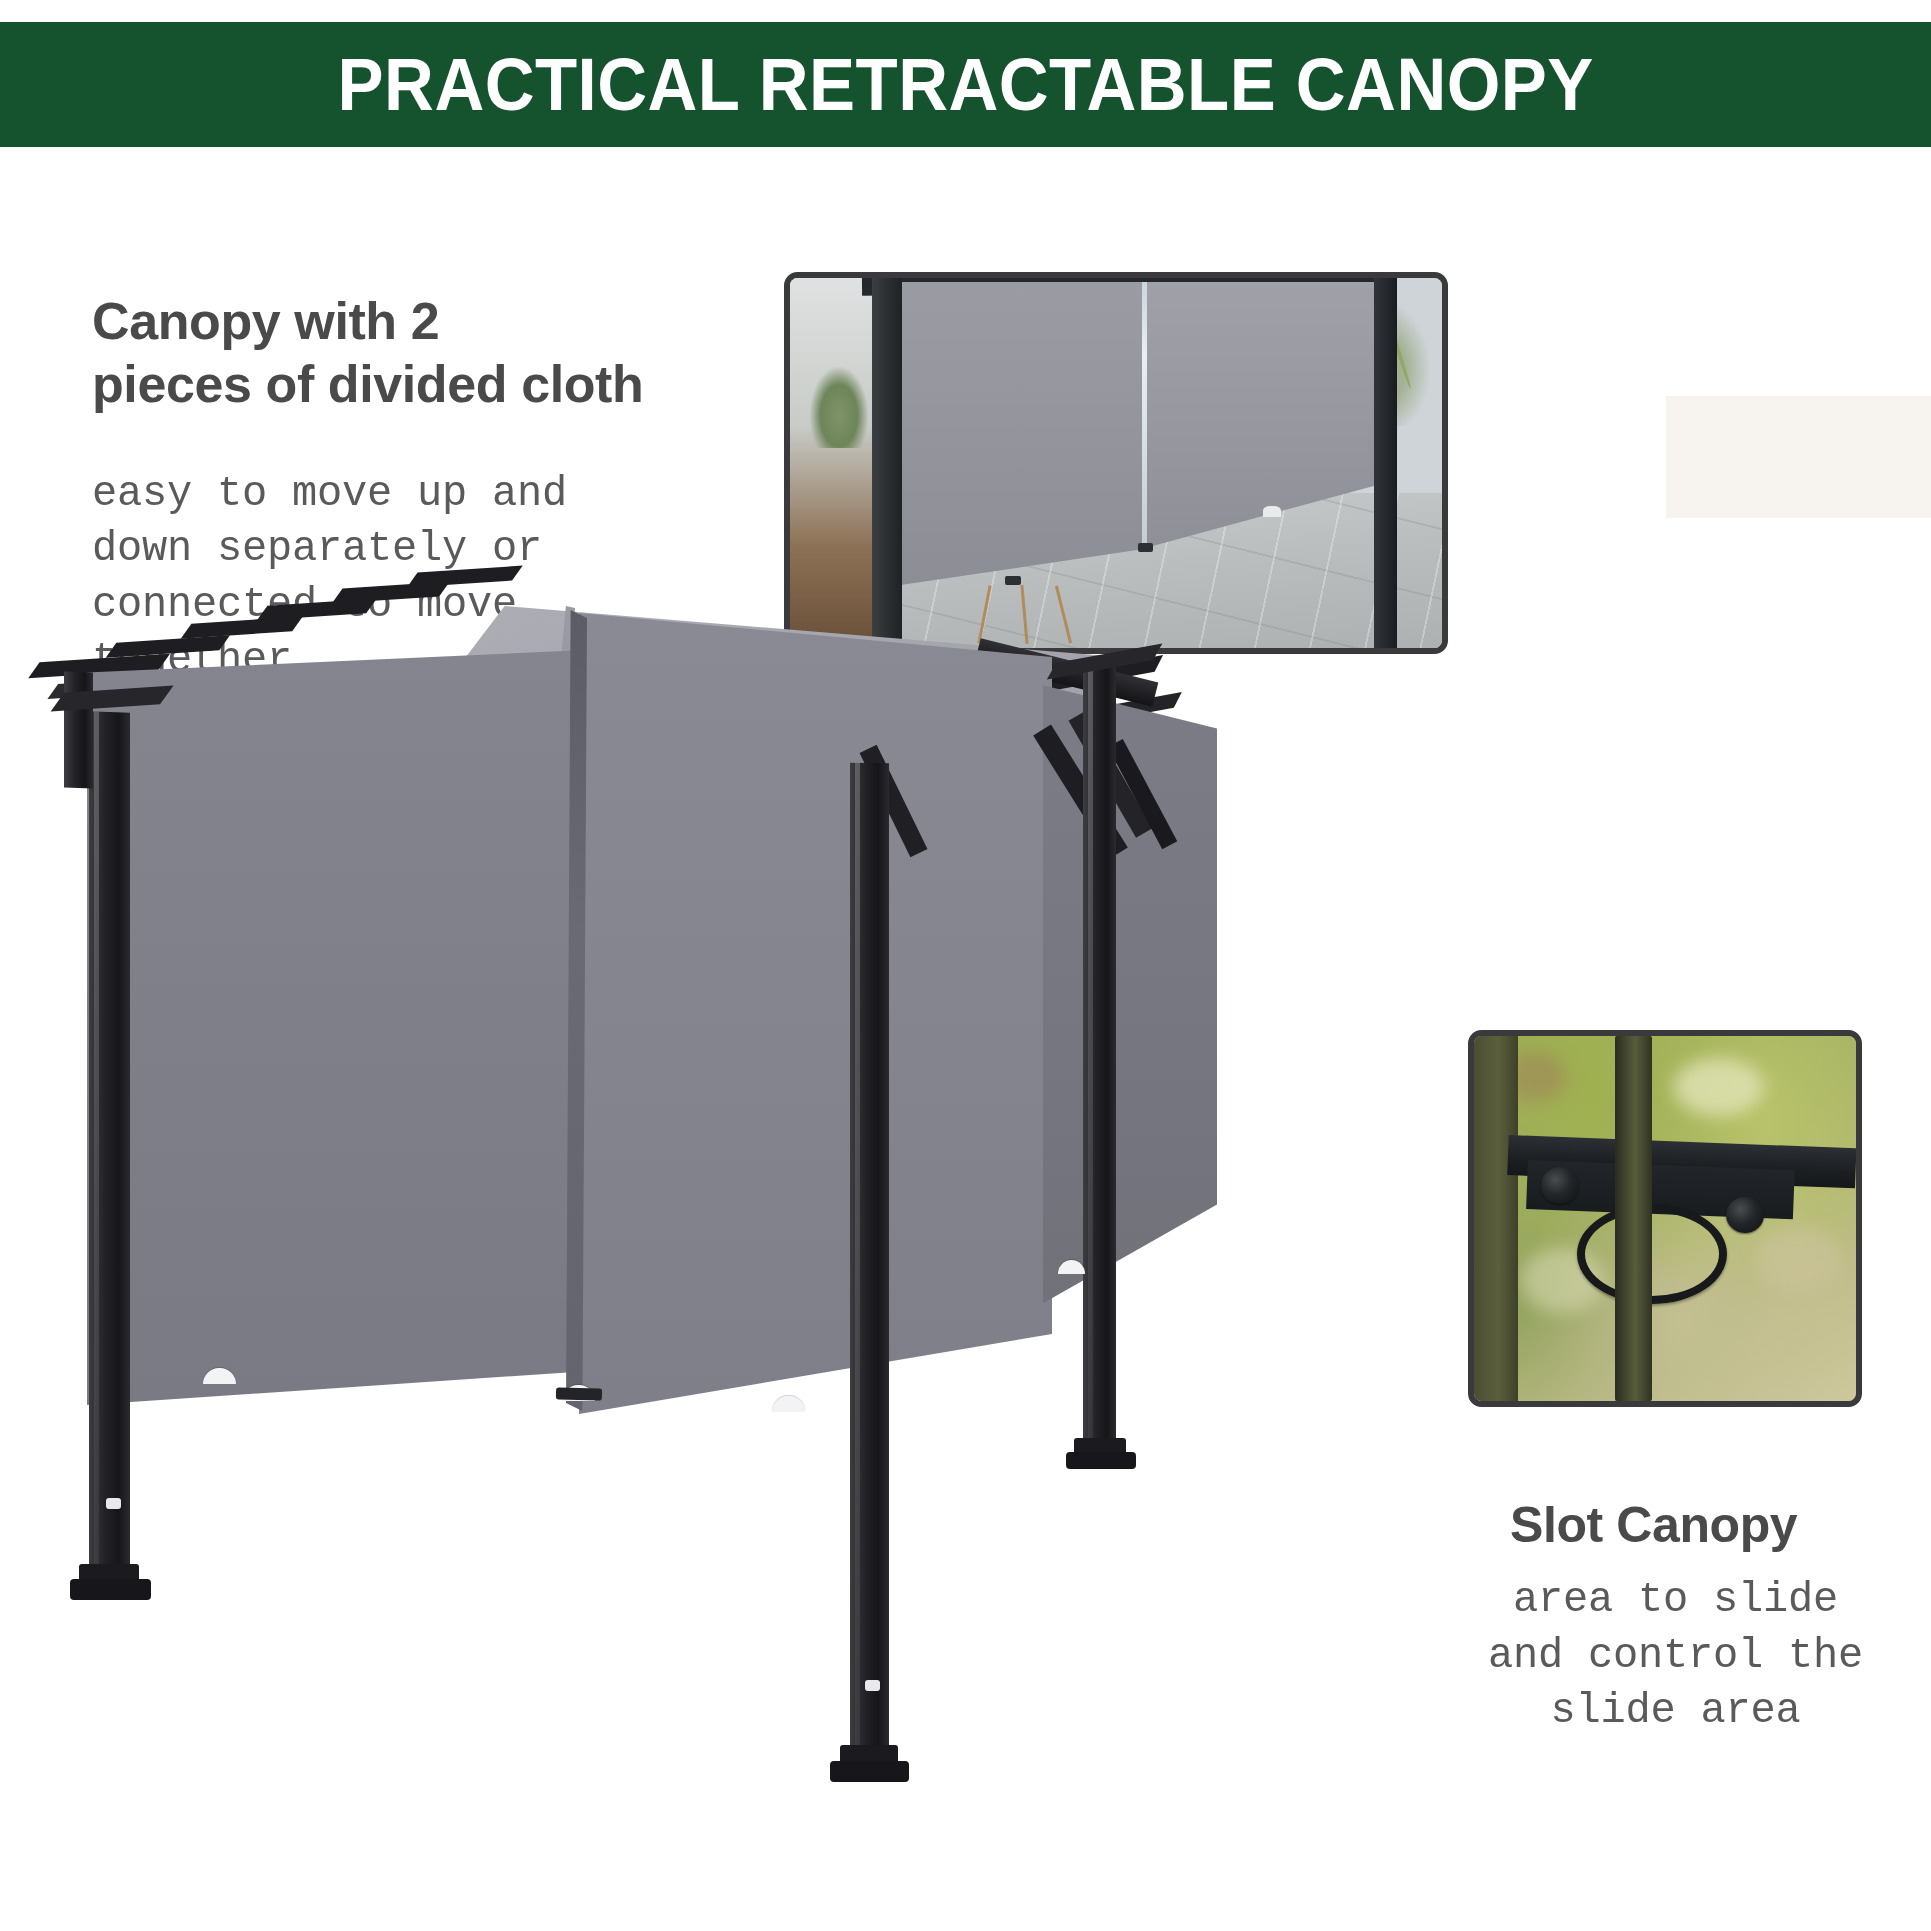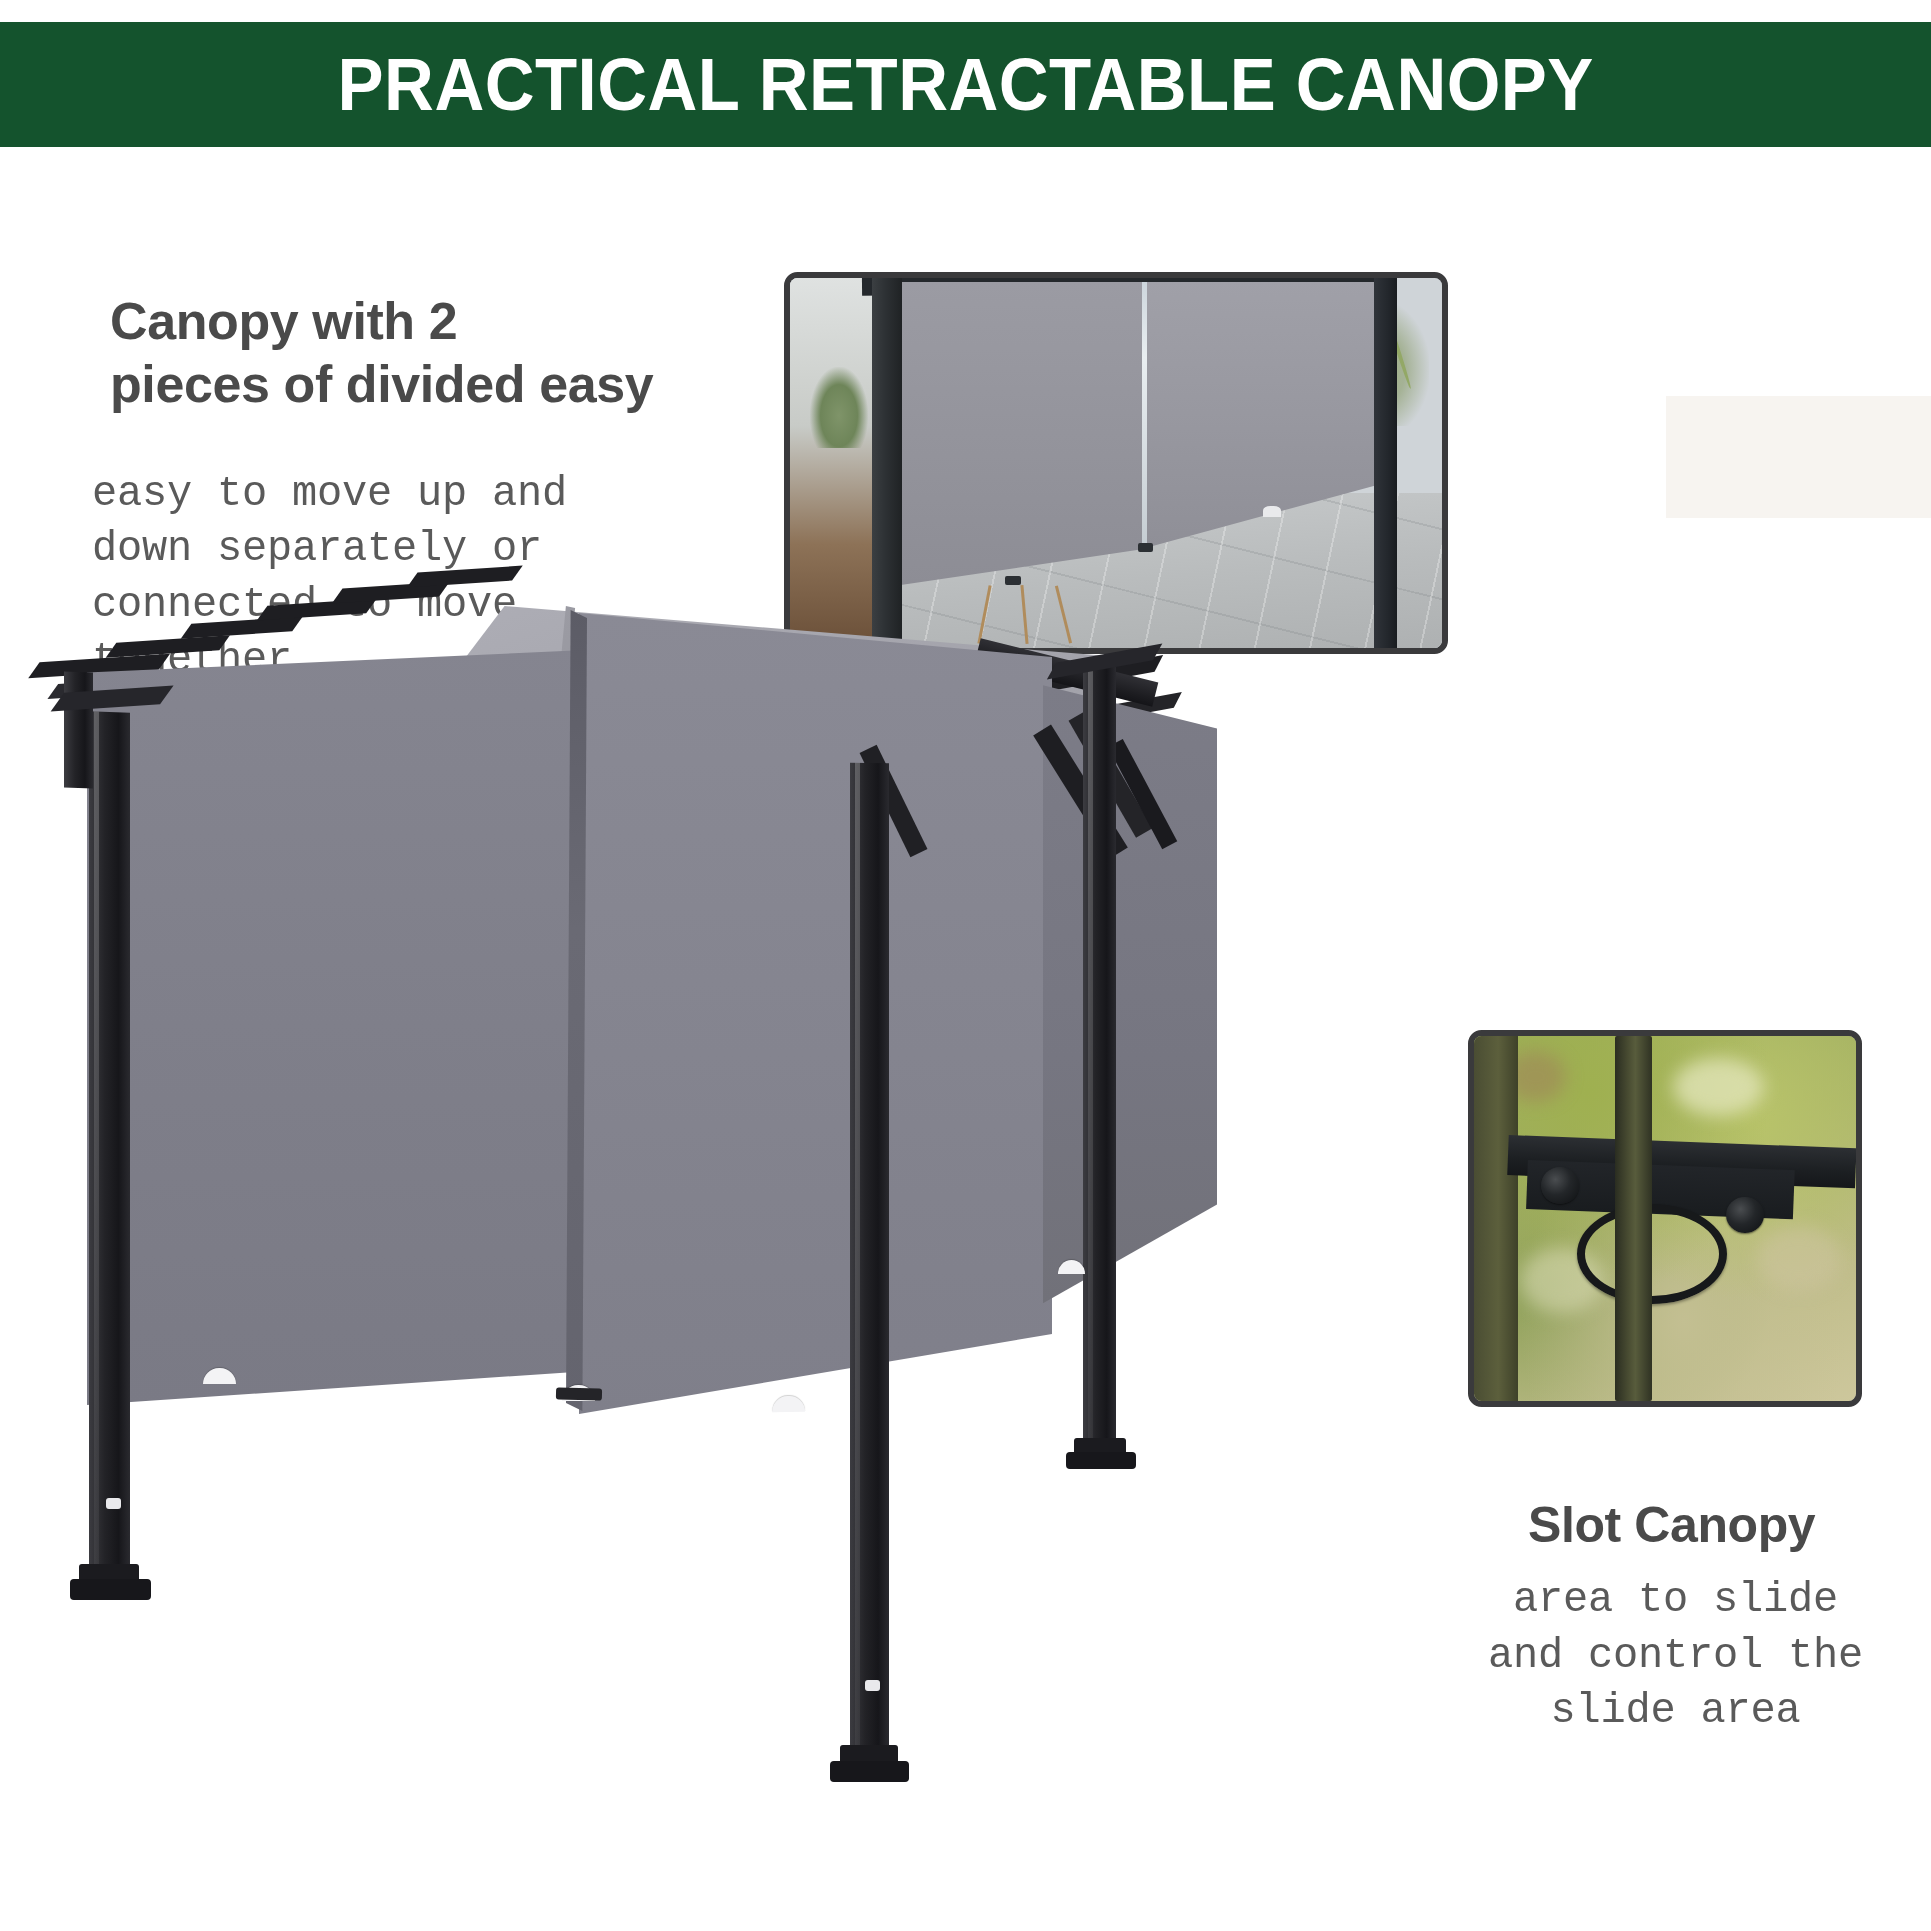--- a/index.html
+++ b/index.html
@@ -30,21 +30,21 @@
   }
 
   
   .cream-panel{
     position:absolute;left:1666px;top:396px;width:275px;height:122px;
     background:#f7f4f0;
   }
 
   
   .feature-block{position:absolute;}
-  .fb-head-row{display:flex;align-items:flex-start;gap:18px;}
+  .fb-head-row{display:flex;align-items:flex-start;}
   .accent-bar{width:21px;background:#8d7d4f;flex:0 0 21px;}
   .fb-heading{
     font-size:52px;font-weight:bold;color:#4a4a4a;
     line-height:1.22;margin-left:25px;
     letter-spacing:-0.4px;
   }
   .fb-body{
     font-size:42px;color:#5a5a5a;font-weight:300;
     line-height:1.32;letter-spacing:-0.2px;font-family:Liberation Mono, monospace;
   }
@@ -255,21 +255,21 @@
     <div class="banner-title">PRACTICAL RETRACTABLE CANOPY</div>
   </div>
 
   <div class="cream-panel"></div>
 
   <div class="feature-block" id="feature-canopy">
     <div class="fb-head-row">
       <div class="accent-bar"></div>
       <div class="fb-heading">
         <div>Canopy with 2</div>
-        <div>pieces of divided easy</div>
+        <div>pieces of divided cloth</div>
       </div>
     </div>
     <div class="fb-body">
       <div>easy to move up and</div>
       <div>down separately or</div>
       <div>connected to move together</div>
     </div>
   </div>
 
   <div class="photo-inset" id="inset-canopy-panels">

